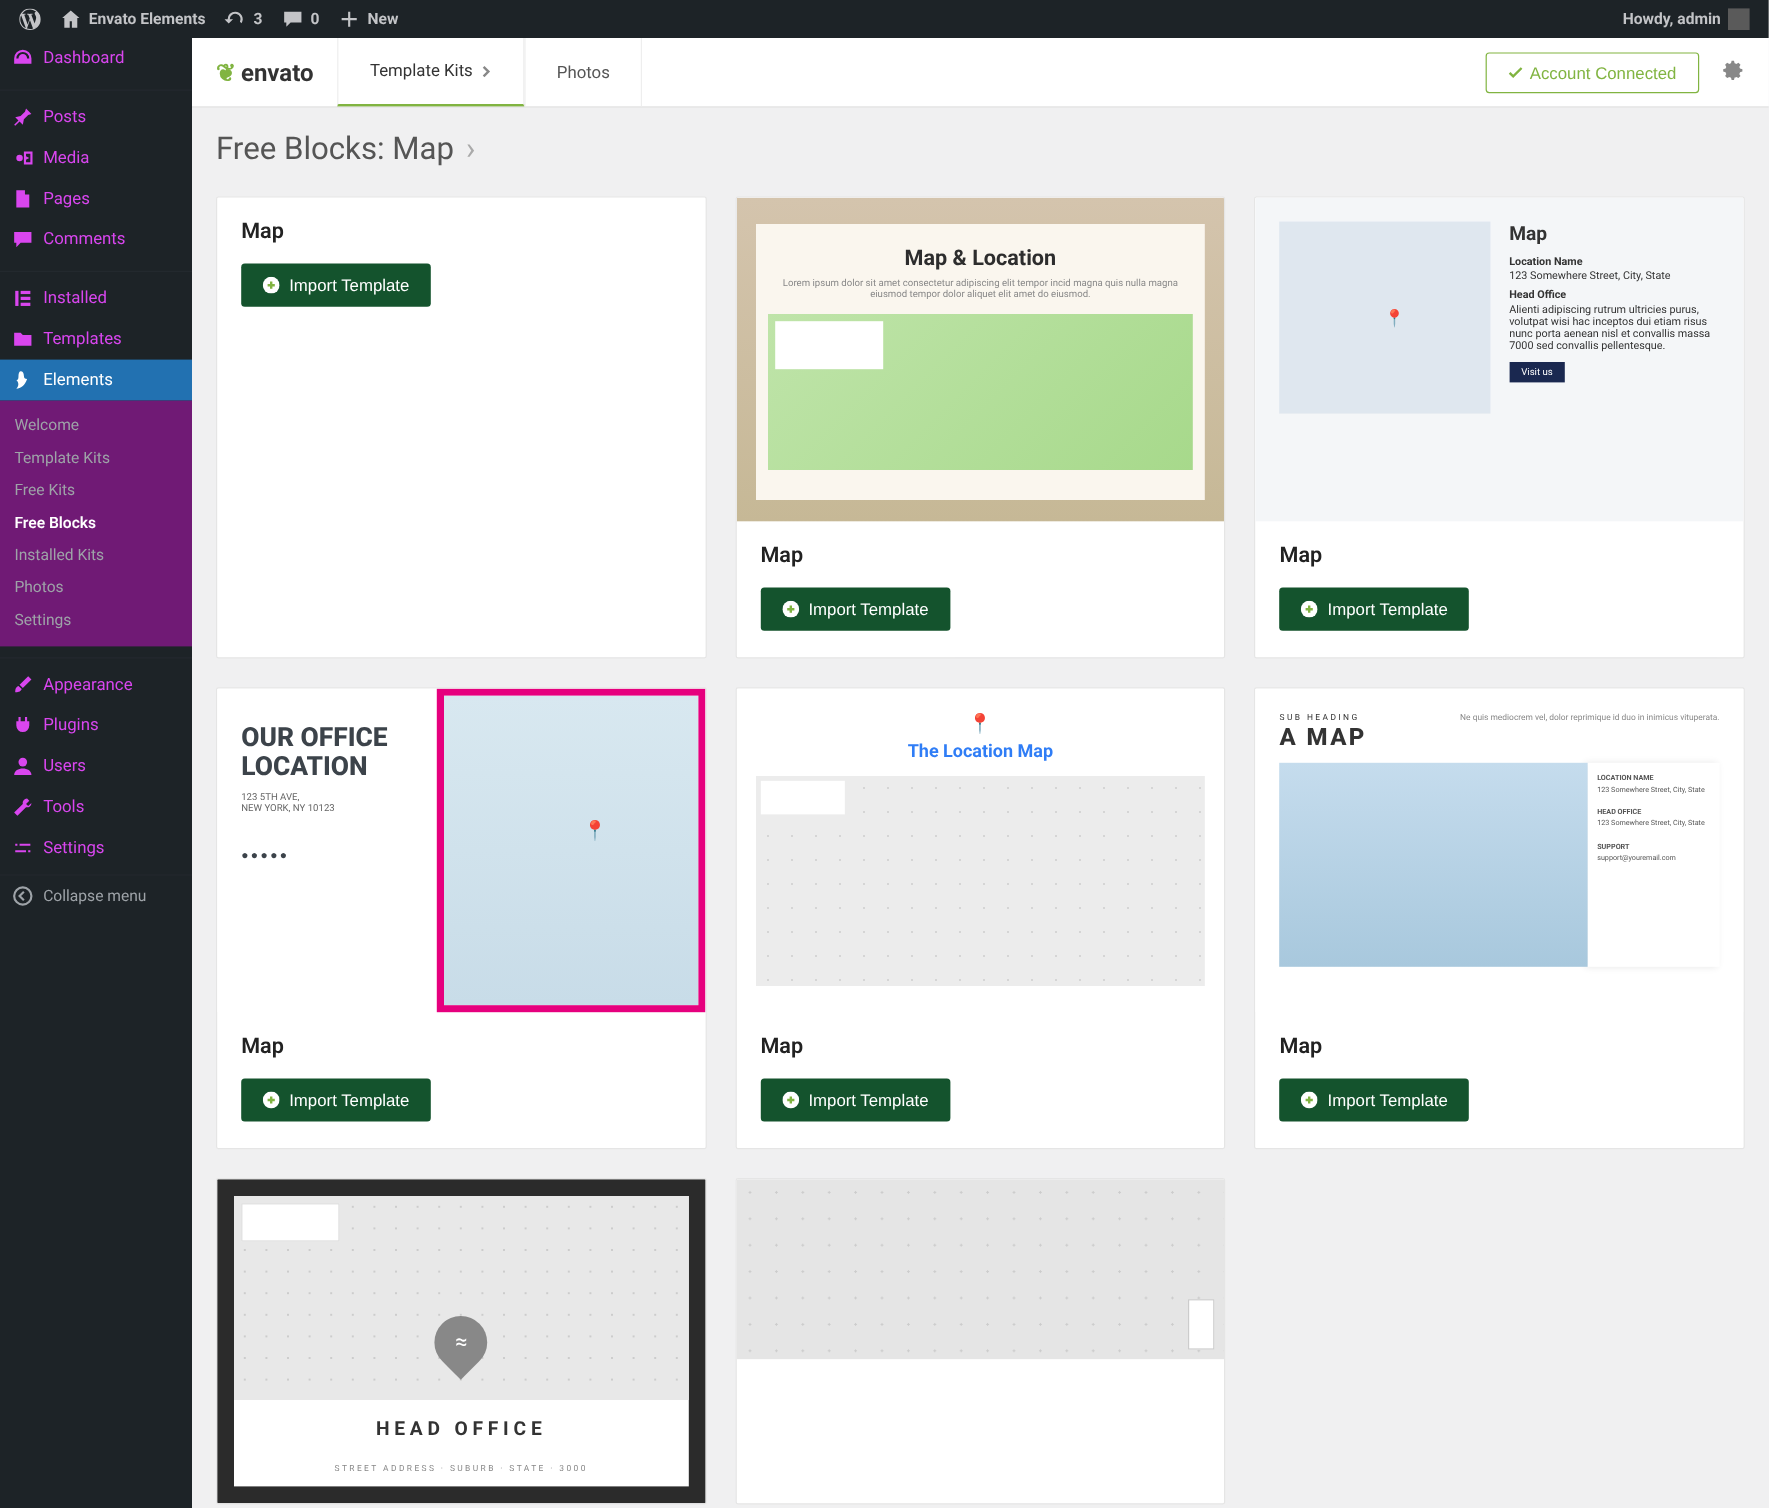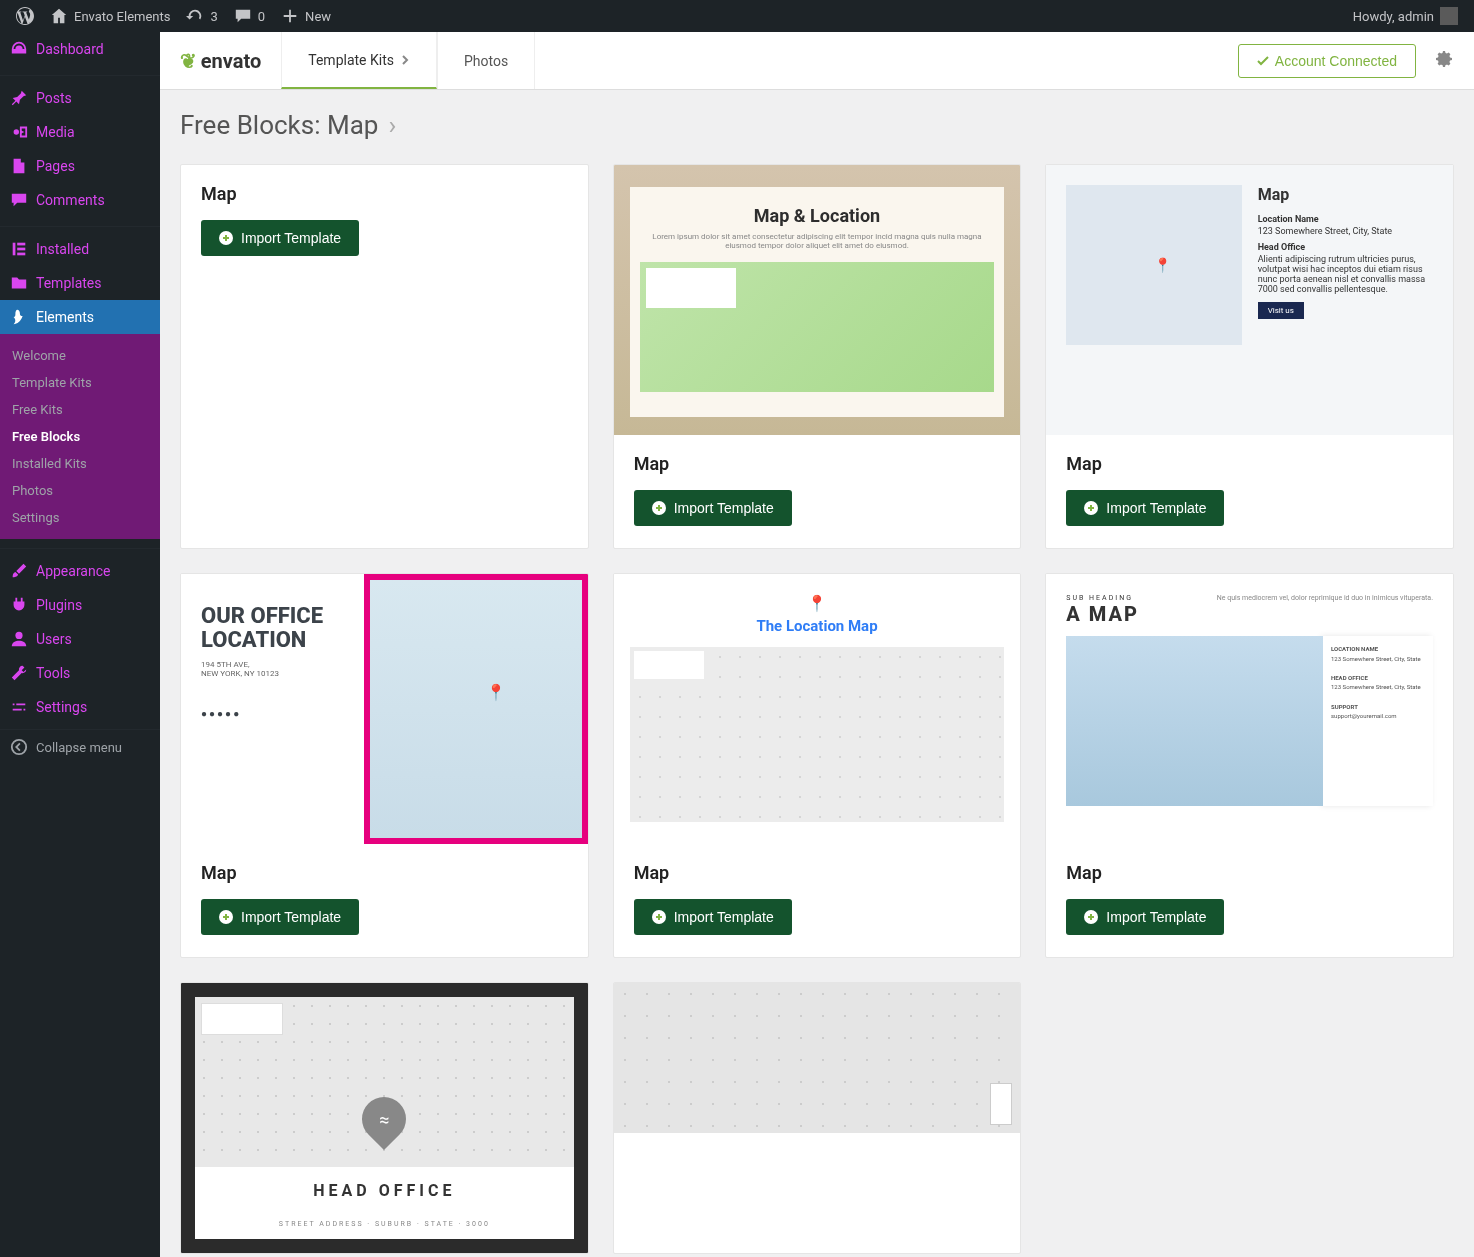--- a/index.html
+++ b/index.html
@@ -1,21 +1,21 @@
 <!DOCTYPE html>
 <html><head>
 <meta charset="utf-8">
 <style>
   * { box-sizing: border-box; margin: 0; padding: 0; }
   body { font-family: -apple-system, BlinkMacSystemFont, "Segoe UI", Roboto, sans-serif; font-size: 13px; color: #3c434a; background: #f0f0f1; }
   
   
   .admin-bar { background: #1d2327; color: #c3c4c7; height: 32px; display: flex; align-items: center; padding: 0 8px; font-size: 13px; justify-content: space-between; }
   .admin-bar-left, .admin-bar-right { display: flex; align-items: center; gap: 0px; }
-  .admin-bar-item { display: flex; align-items: center; gap: 6px; padding: 0 8px; height: 32px; color: #c3c4c7; cursor: pointer; }
+  .admin-bar-item { display: flex; align-items: center; gap: 6px; padding: 0 8px; height: 32px; color: #c3c4c7; cursor: pointer; font-weight: bold; }
   .admin-bar-item svg { width: 18px; height: 18px; fill: currentColor; }
   .avatar { width: 18px; height: 18px; background: #5a5a5a; }
   
   
   .layout { display: flex; height: calc(100vh - 32px); }
   .sidebar { width: 160px; background: #1d2327; color: #c3c4c7; font-size: 14px; overflow-y: auto; flex-shrink: 0; }
   .sidebar-item { display: flex; align-items: center; gap: 8px; padding: 8px 10px; cursor: pointer; color: #d946ef; }
   .sidebar-item svg { width: 18px; height: 18px; fill: currentColor; flex-shrink: 0; }
   .sidebar-item.active { background: #2271b1; color: #fff; position: relative; }
   .sidebar-item.active::after { content: ''; position: absolute; right: -8px; top: 50%; transform: translateY(-50%); border: 8px solid transparent; border-right-color: #f0f0f1; }
@@ -360,21 +360,21 @@
             <span>Import Template</span>
           </button>
         </div>
       </div>
 
       <div class="card">
         <div class="card-thumb">
           <div class="thumb-inner t4">
             <div class="left">
               <h3>OUR OFFICE LOCATION</h3>
-              <p><span>194 5TH AVE,</span><br><span>NEW YORK, NY 10123</span></p>
+              <p><span>123 5TH AVE,</span><br><span>NEW YORK, NY 10123</span></p>
               <div class="soc">●●●●●</div>
             </div>
             <div class="right"></div>
           </div>
         </div>
         <div class="card-body">
           <div class="card-title">Map</div>
           <button class="import-btn">
             <svg viewBox="0 0 14 14">
                 <circle cx="7" cy="7" r="7"></circle>

